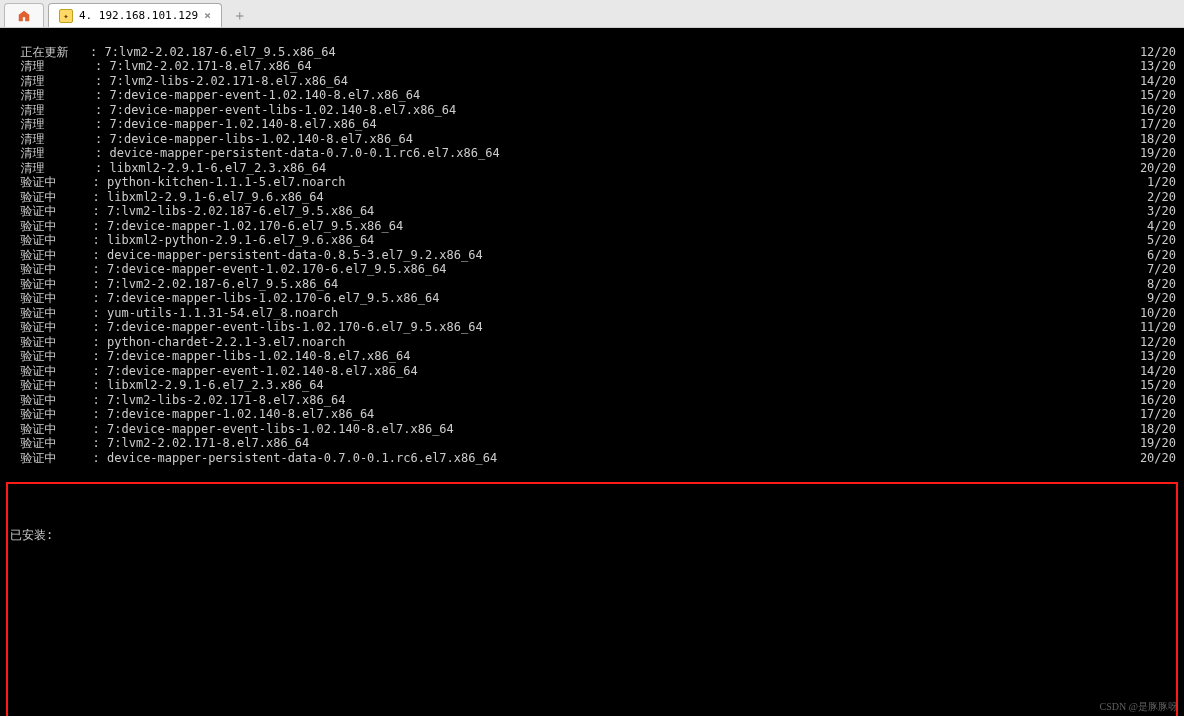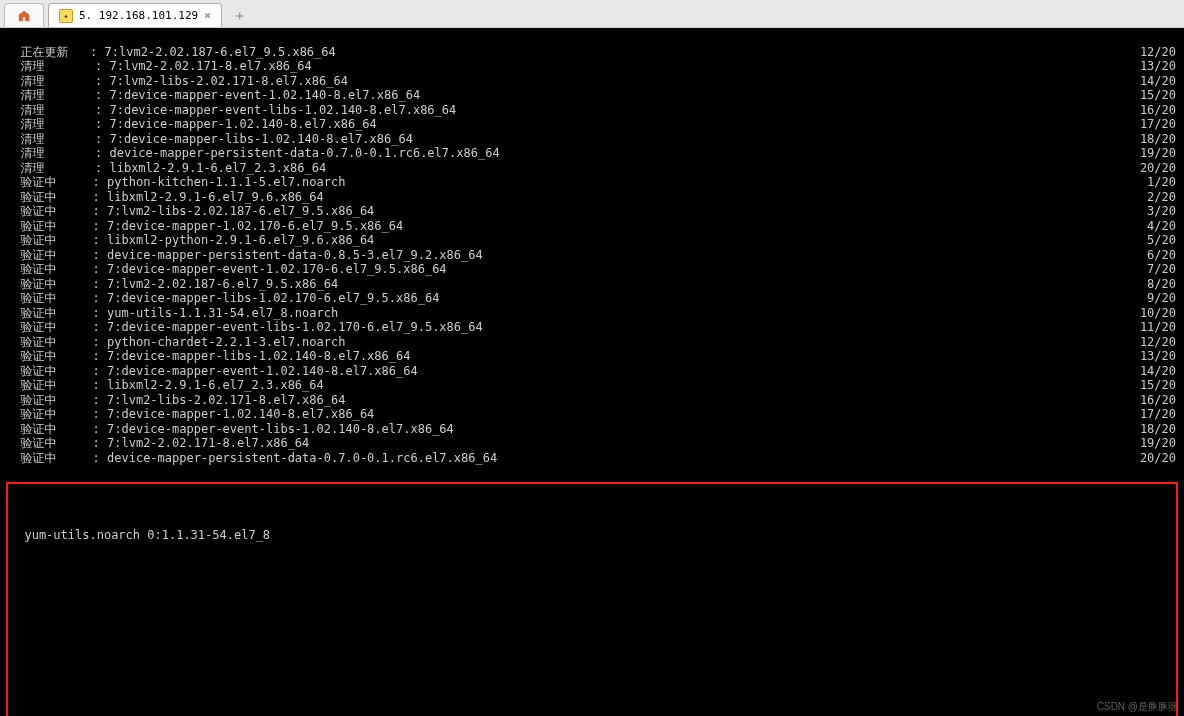--- a/index.html
+++ b/index.html
@@ -90,45 +90,45 @@
   border: 2px solid #ff1a1a;
   margin-top: 2px;
   padding: 1px 2px 2px 2px;
 }
 .watermark {
   position: absolute;
   right: 6px;
   bottom: 2px;
   color: #606060;
   font-size: 10px;
-  font-family: Liberation Sans, sans-serif;
+  font-family: Liberation Serif, serif;
 }
 </style>
 </head>
 <body>
 
 <div class="tab-bar">
   <div class="home-tab">
     <svg viewBox="0 0 24 24">
       <path fill="#e06030" d="M12 3 L21 10 L21 21 L14 21 L14 14 L10 14 L10 21 L3 21 L3 10 Z"></path>
     </svg>
   </div>
   <div class="tab">
     <span class="tab-icon">✦</span>
-    <span>5. 192.168.101.129</span>
+    <span>4. 192.168.101.129</span>
     <span class="tab-close">×</span>
   </div>
   <div class="new-tab">＋</div>
 </div>
 
 <div class="terminal">
 <div id="progress-block"><div class="line"><span class="line-left">  正在更新   : 7:lvm2-2.02.187-6.el7_9.5.x86_64</span><span class="line-right">12/20</span></div><div class="line"><span class="line-left">  清理       : 7:lvm2-2.02.171-8.el7.x86_64</span><span class="line-right">13/20</span></div><div class="line"><span class="line-left">  清理       : 7:lvm2-libs-2.02.171-8.el7.x86_64</span><span class="line-right">14/20</span></div><div class="line"><span class="line-left">  清理       : 7:device-mapper-event-1.02.140-8.el7.x86_64</span><span class="line-right">15/20</span></div><div class="line"><span class="line-left">  清理       : 7:device-mapper-event-libs-1.02.140-8.el7.x86_64</span><span class="line-right">16/20</span></div><div class="line"><span class="line-left">  清理       : 7:device-mapper-1.02.140-8.el7.x86_64</span><span class="line-right">17/20</span></div><div class="line"><span class="line-left">  清理       : 7:device-mapper-libs-1.02.140-8.el7.x86_64</span><span class="line-right">18/20</span></div><div class="line"><span class="line-left">  清理       : device-mapper-persistent-data-0.7.0-0.1.rc6.el7.x86_64</span><span class="line-right">19/20</span></div><div class="line"><span class="line-left">  清理       : libxml2-2.9.1-6.el7_2.3.x86_64</span><span class="line-right">20/20</span></div><div class="line"><span class="line-left">  验证中     : python-kitchen-1.1.1-5.el7.noarch</span><span class="line-right">1/20</span></div><div class="line"><span class="line-left">  验证中     : libxml2-2.9.1-6.el7_9.6.x86_64</span><span class="line-right">2/20</span></div><div class="line"><span class="line-left">  验证中     : 7:lvm2-libs-2.02.187-6.el7_9.5.x86_64</span><span class="line-right">3/20</span></div><div class="line"><span class="line-left">  验证中     : 7:device-mapper-1.02.170-6.el7_9.5.x86_64</span><span class="line-right">4/20</span></div><div class="line"><span class="line-left">  验证中     : libxml2-python-2.9.1-6.el7_9.6.x86_64</span><span class="line-right">5/20</span></div><div class="line"><span class="line-left">  验证中     : device-mapper-persistent-data-0.8.5-3.el7_9.2.x86_64</span><span class="line-right">6/20</span></div><div class="line"><span class="line-left">  验证中     : 7:device-mapper-event-1.02.170-6.el7_9.5.x86_64</span><span class="line-right">7/20</span></div><div class="line"><span class="line-left">  验证中     : 7:lvm2-2.02.187-6.el7_9.5.x86_64</span><span class="line-right">8/20</span></div><div class="line"><span class="line-left">  验证中     : 7:device-mapper-libs-1.02.170-6.el7_9.5.x86_64</span><span class="line-right">9/20</span></div><div class="line"><span class="line-left">  验证中     : yum-utils-1.1.31-54.el7_8.noarch</span><span class="line-right">10/20</span></div><div class="line"><span class="line-left">  验证中     : 7:device-mapper-event-libs-1.02.170-6.el7_9.5.x86_64</span><span class="line-right">11/20</span></div><div class="line"><span class="line-left">  验证中     : python-chardet-2.2.1-3.el7.noarch</span><span class="line-right">12/20</span></div><div class="line"><span class="line-left">  验证中     : 7:device-mapper-libs-1.02.140-8.el7.x86_64</span><span class="line-right">13/20</span></div><div class="line"><span class="line-left">  验证中     : 7:device-mapper-event-1.02.140-8.el7.x86_64</span><span class="line-right">14/20</span></div><div class="line"><span class="line-left">  验证中     : libxml2-2.9.1-6.el7_2.3.x86_64</span><span class="line-right">15/20</span></div><div class="line"><span class="line-left">  验证中     : 7:lvm2-libs-2.02.171-8.el7.x86_64</span><span class="line-right">16/20</span></div><div class="line"><span class="line-left">  验证中     : 7:device-mapper-1.02.140-8.el7.x86_64</span><span class="line-right">17/20</span></div><div class="line"><span class="line-left">  验证中     : 7:device-mapper-event-libs-1.02.140-8.el7.x86_64</span><span class="line-right">18/20</span></div><div class="line"><span class="line-left">  验证中     : 7:lvm2-2.02.171-8.el7.x86_64</span><span class="line-right">19/20</span></div><div class="line"><span class="line-left">  验证中     : device-mapper-persistent-data-0.7.0-0.1.rc6.el7.x86_64</span><span class="line-right">20/20</span></div></div>
 <div class="highlight-box">
 <div> </div>
-<div>  yum-utils.noarch 0:1.1.31-54.el7_8</div>
+<div>已安装:</div>
 <div> </div>
 <div> </div>
 
 
 
 
 
 
 
 

